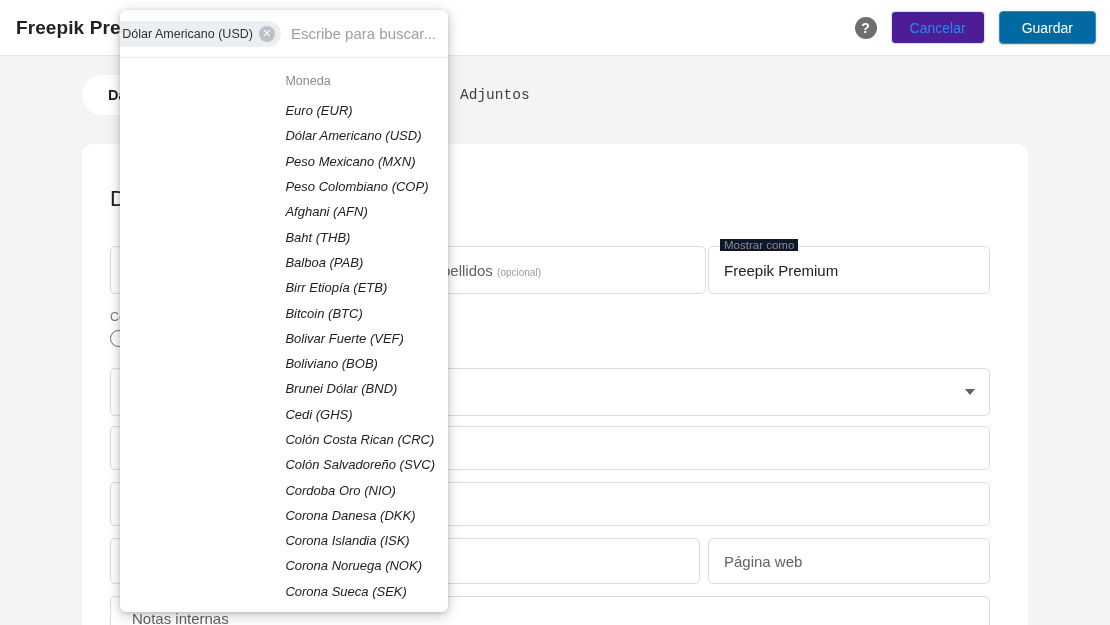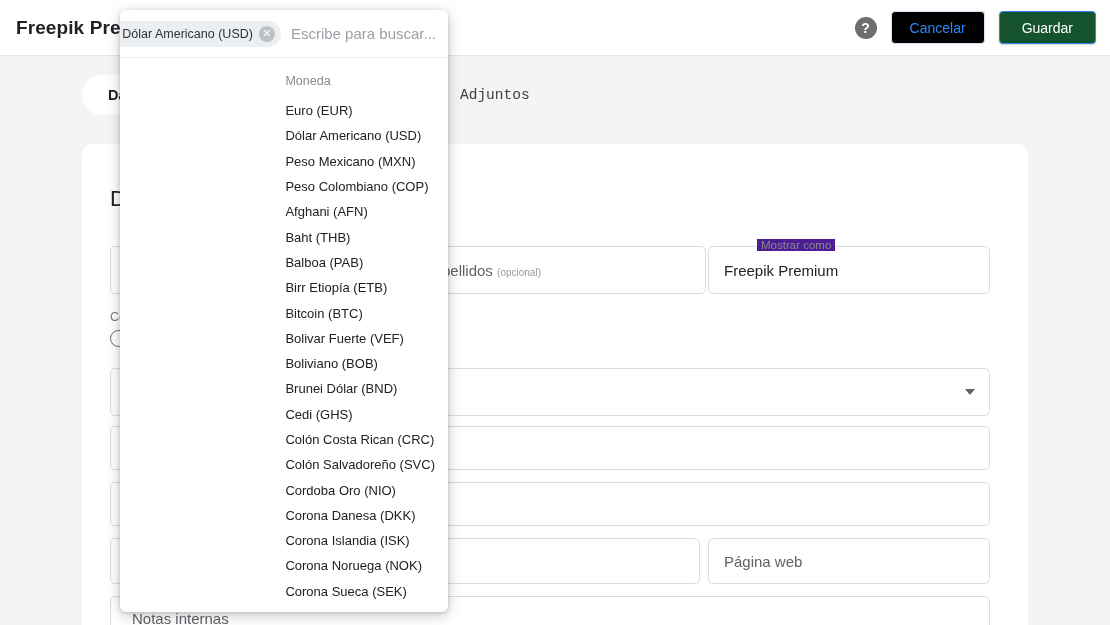--- a/index.html
+++ b/index.html
@@ -36,25 +36,25 @@
     font-size: 14px; font-weight: bold;
     display: flex; align-items: center; justify-content: center;
     cursor: pointer; line-height: 1;
   }
   .btn {
     height: 33px; border-radius: 4px; font-size: 14px;
     display: flex; align-items: center; justify-content: center;
     cursor: pointer; white-space: nowrap; padding: 0 18px;
   }
   .btn-cancel {
-    background: #000000; color: #2986f5;
+    background: #4c1d95; color: #2986f5;
     border: 1px solid #d7e3f5;
   }
   .btn-save {
-    background: #14532d; color: #ffffff;
+    background: #0369a1; color: #ffffff;
     border: 1px solid #2986f5; font-weight: normal;
     box-shadow: 0 1px 2px rgba(0,0,0,.18);
     padding: 0 22px;
   }
 
   
   .tabbar {
     position: absolute; left: 0; top: 56px; width: 1110px; height: 78px;
     background: #f4f4f4;
     display: flex; align-items: center;
@@ -83,22 +83,22 @@
     font-size: 22px; color: #202124; white-space: nowrap;
   }
 
   .field {
     position: absolute;
     border: 1px solid #dcdcdc; border-radius: 5px;
     background: #ffffff;
   }
   .field .fl {
     position: absolute; top: -8px; left: 11px;
-    background: #4c1d95; padding: 0 4px;
-    font-size: 11.5px; color: #8a8a8a; white-space: nowrap; margin-left: 37px;
+    background: #0f172a; padding: 0 4px;
+    font-size: 11.5px; color: #8a8a8a; white-space: nowrap;
   }
   .field .fv {
     position: absolute; left: 15px; top: 50%; transform: translateY(-50%);
     font-size: 15px; color: #202124; white-space: nowrap;
   }
   .field .fp {
     position: absolute; left: 15px; top: 50%; transform: translateY(-50%);
     font-size: 15px; color: #5f6368; white-space: nowrap;
   }
   .field .fp .opt { font-size: 10px; color: #9a9a9a; }
@@ -165,21 +165,21 @@
   }
   .dd-list { flex: 1 1 auto; overflow: hidden; padding-top: 8px; }
   .dd-group {
     font-size: 12.5px; color: #8a8a8a;
     padding: 8px 30px 10px 13px; white-space: nowrap;
   }
   .dd-item {
     font-size: 13px; color: #202124;
     padding: 0 13px; height: 25.3px;
     display: flex; align-items: center;
-    white-space: nowrap; cursor: pointer;
+    white-space: nowrap; cursor: pointer; font-style: italic;
   }
 </style>
 </head>
 <body>
 
 <div id="root">
 
   <div class="header">
     <div class="header-title">Freepik Premium</div>
     <div class="header-right">

